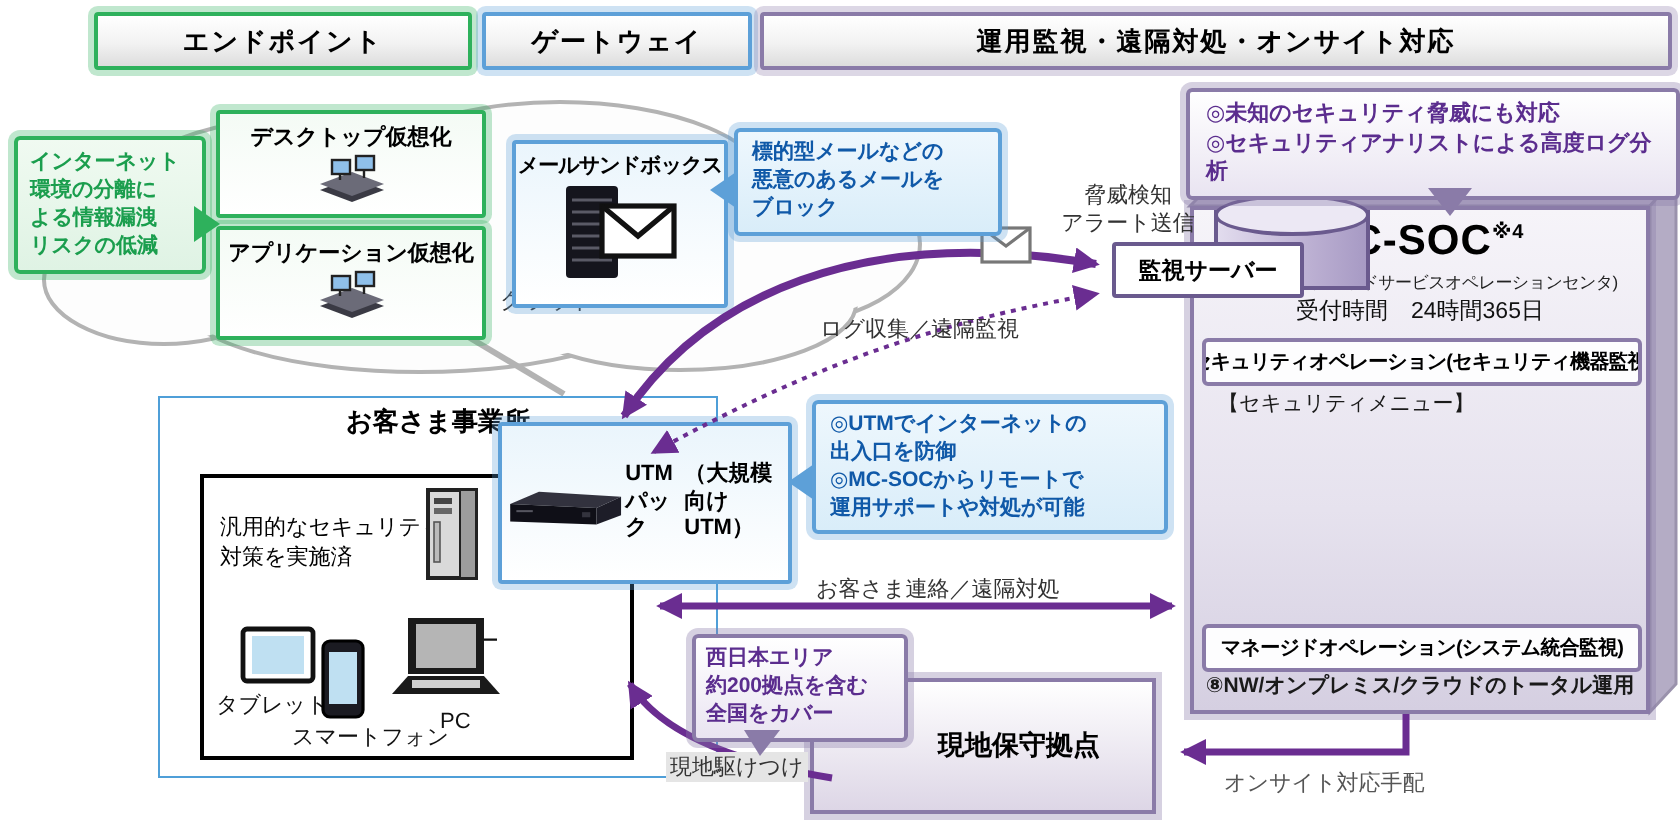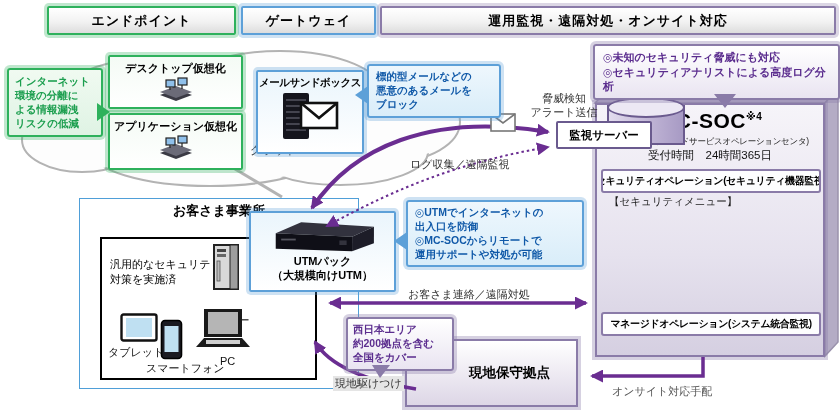--- a/index.html
+++ b/index.html
@@ -213,21 +213,21 @@
     <svg style="position:absolute;left:92px;top:68px;" width="56" height="46" viewBox="0 0 56 46">
       <rect x="10" y="2" width="38" height="28" fill="#1a1a1a"></rect>
       <rect x="14" y="5" width="30" height="22" fill="#b5b5b5"></rect>
       <polygon points="2,40 56,40 48,31 10,31" fill="#1a1a1a"></polygon>
       <rect x="12" y="33" width="34" height="4" fill="#cfcfcf"></rect>
     </svg>
     <div class="icon-label" style="left:118px;top:116px;">PC</div>
   </div>
 </div>
 
-<div class="bbox" style="left:249px;top:211px;width:143px;height:77px;display:flex;flex-direction:column;align-items:center;">
+<div class="bbox" style="left:249px;top:211px;width:143px;height:77px;display:flex;flex-direction:row;align-items:center;">
   <svg width="120" height="40" viewBox="0 0 120 44" style="margin-top:2px;">
     <polygon points="8,20 36,8 116,13 92,24" fill="#32323e"></polygon>
     <polygon points="8,20 92,24 92,40 8,37" fill="#0f0f17"></polygon>
     <polygon points="92,24 116,13 116,31 92,40" fill="#1d1d28"></polygon>
     <rect x="14" y="26" width="16" height="2" fill="#55555f"></rect>
     <rect x="78" y="28" width="8" height="5" fill="#33333d"></rect>
   </svg>
   <div style="font-weight:bold;font-size:11px;line-height:1.25;">UTMパック</div>
   <div style="font-weight:bold;font-size:11px;line-height:1.25;">（大規模向けUTM）</div>
 </div>
@@ -247,20 +247,21 @@
 
   <div class="innerbar" style="top:64px;">
       <span>セキュリティオペレーション(セキュリティ機器監視)</span>
     </div>
 
   <div style="position:absolute;left:12px;top:90px;font-size:10.5px;font-weight:normal;color:#1a1a1a;">【セキュリティメニュー】</div>
 
   <div class="innerbar" style="top:207px;">
       <span>マネージドオペレーション(システム統合監視)</span>
     </div>
+  <div style="position:absolute;left:0;top:231px;width:100%;text-align:center;font-weight:bold;font-size:10.5px;color:#1a1a1a;white-space:nowrap;">⑧NW/オンプレミス/クラウドのトータル運用</div>
 </div>
 
 <div class="cyl-body"></div>
 <div class="cyl-top"></div>
 <div class="lblbox" style="left:556px;top:121px;width:92px;height:24px;">
     <span>監視サーバー</span>
   </div>
 
 <div class="callout co-purple pre" style="left:593px;top:44px;width:227px;">◎未知のセキュリティ脅威にも対応
 ◎セキュリティアナリストによる高度ログ分析</div>

